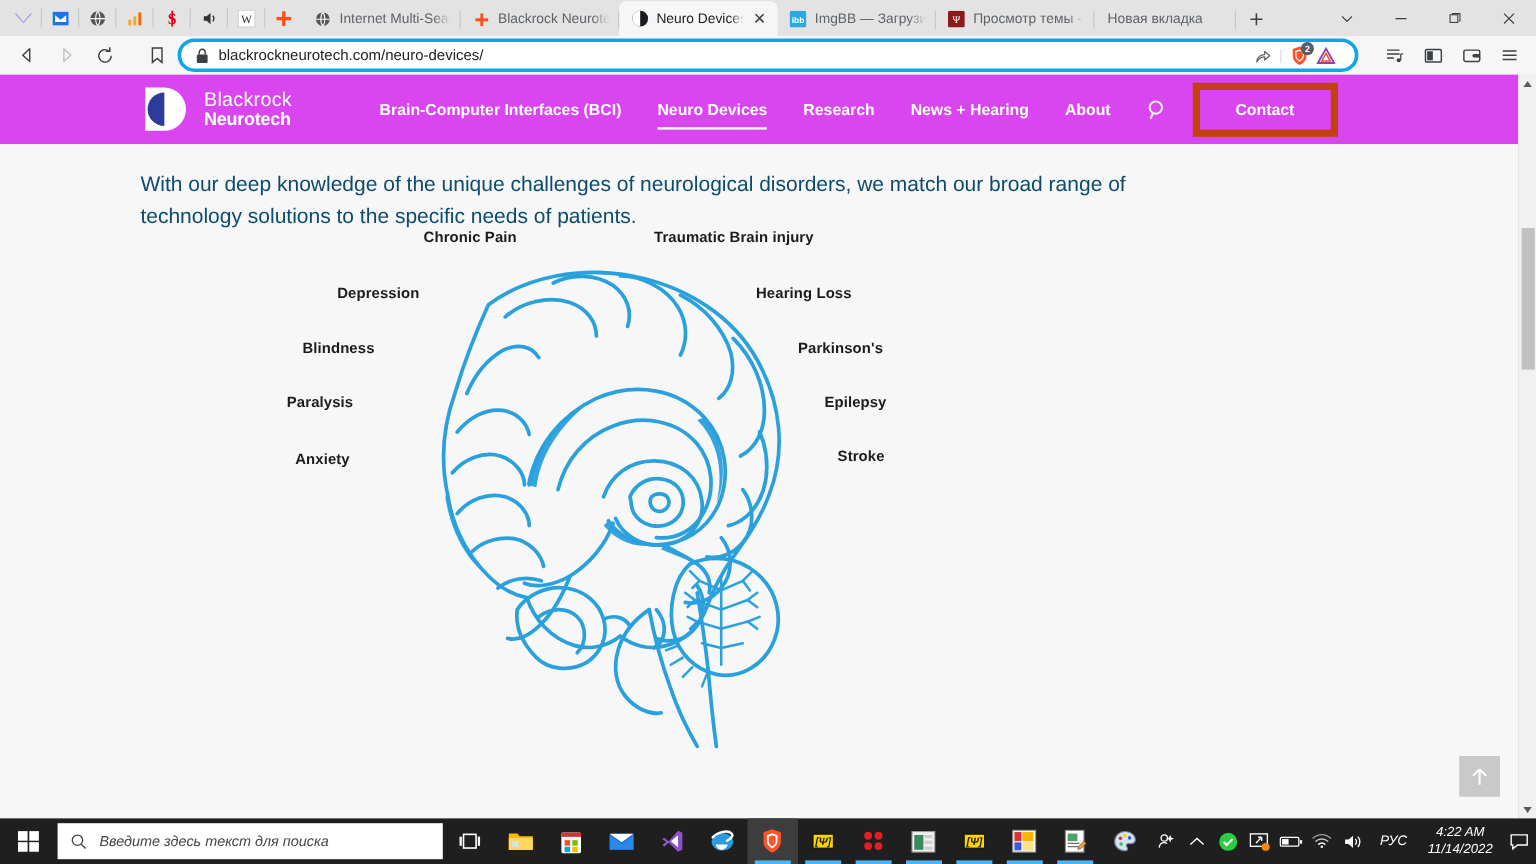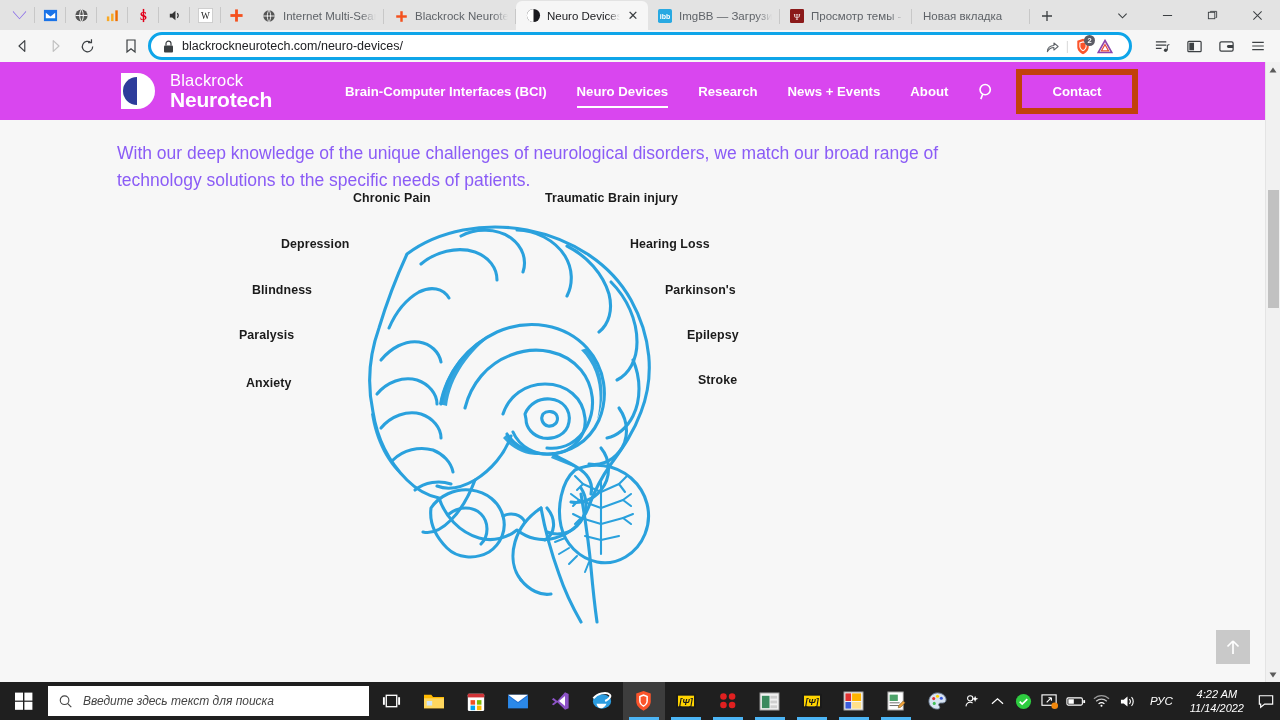--- a/index.html
+++ b/index.html
@@ -83,39 +83,39 @@
   
   .viewport{ position:relative; width:1280px; height:620px; background:#f7f7f7; overflow:hidden;}
   .site-header{
     height:58px; background:#d946ef; display:flex; align-items:center; padding:0 0 0 117px;
     width:1265px;
   }
   .logo{ display:flex; align-items:center; gap:11px; }
   .logo-mark{ width:42px; height:42px; position:relative; }
   .logo-text{ color:#fff; line-height:1.0; }
   .logo-text .l1{ font-size:16.5px; font-weight:400; letter-spacing:.2px;}
-  .logo-text .l2{ font-size:21px; font-weight:800; letter-spacing:-.2px; margin-top:1px;}
+  .logo-text .l2{ font-size:15px; font-weight:800; letter-spacing:-.2px; margin-top:1px;}
 
   .site-nav{ display:flex; align-items:center; gap:0; margin-left:58px; }
   .nav-link{
     color:#ffffff; font-size:13.2px; font-weight:bold; padding:0 15px;
     position:relative; white-space:nowrap;
   }
   .nav-link.active::after{
     content:""; position:absolute; left:15px; right:15px; bottom:-9px; height:2px; background:#fff;
   }
   .nav-search{ margin:0 6px 0 14px; color:#fff; display:flex; align-items:center;}
   .contact-btn{
     border:6px solid #c2410c; color:#fff; font-size:13.2px; font-weight:bold;
     padding:9px 30px; margin-left:14px;
   }
 
   .intro{
     padding:20px 117px 0 117px; max-width:1130px;
-    color:#8b5cf6; font-size:17.5px; line-height:1.55; font-weight:300;
+    color:#0c4a6e; font-size:17.5px; line-height:1.55; font-weight:300;
   }
 
   .brain-area{ position:relative; width:100%; height:460px; margin-top:22px;padding-left:41px;}
   .brain-label{
     position:absolute; font-size:12.4px; font-weight:bold; color:#1b1b1b;
     white-space:nowrap; letter-spacing:.1px;
   }
   .brain-svg{ position:absolute; left:289px; top:-8px; }
 
   
@@ -399,21 +399,21 @@
         <span class="logo-text">
           <span class="l1">Blackrock</span><br>
           <span class="l2">Neurotech</span>
         </span>
       </div>
 
       <nav class="site-nav">
         <a class="nav-link">Brain-Computer Interfaces (BCI)</a>
         <a class="nav-link active">Neuro Devices</a>
         <a class="nav-link">Research</a>
-        <a class="nav-link">News + Events</a>
+        <a class="nav-link">News + Hearing</a>
         <a class="nav-link">About</a>
         <span class="nav-search">
           <svg width="19" height="19" viewBox="0 0 20 20">
               <circle cx="8.6" cy="8" r="5.4" fill="none" stroke="#fff" stroke-width="1.7"></circle>
               <path d="M6.2 12.4L4 18" stroke="#fff" stroke-width="1.7"></path>
             </svg>
         </span>
         <span class="contact-btn">Contact</span>
       </nav>
     </header>

